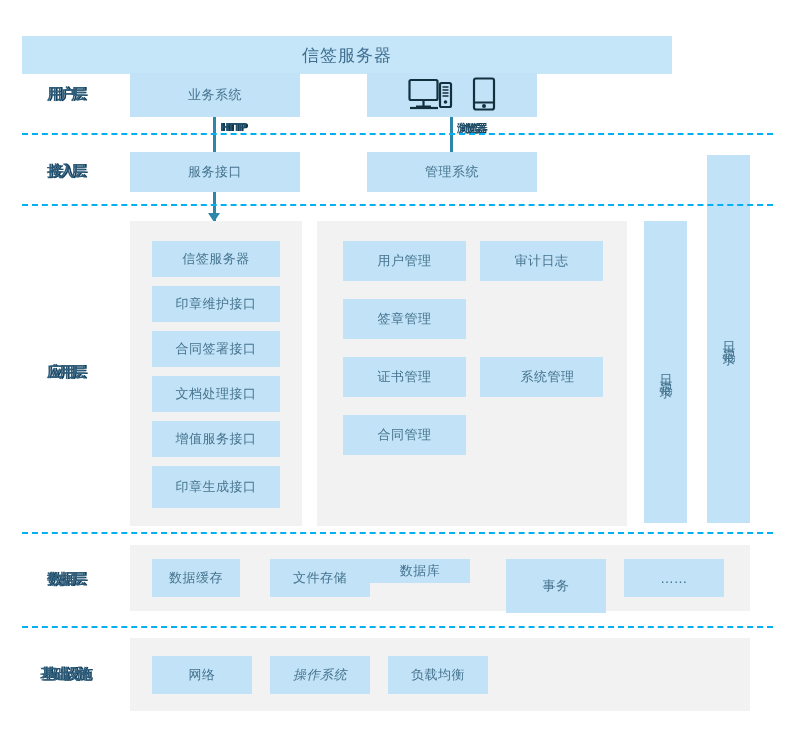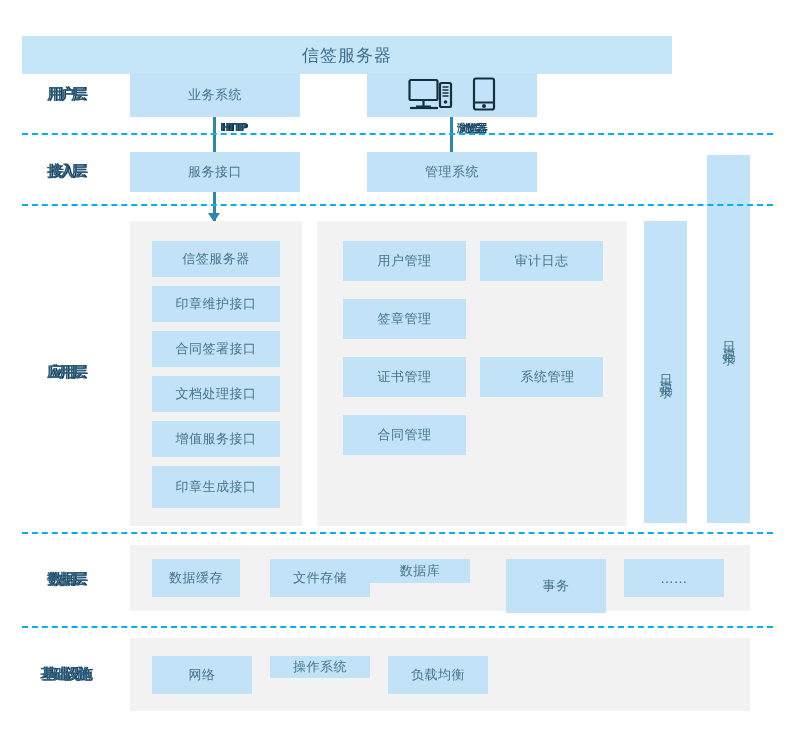--- a/index.html
+++ b/index.html
@@ -229,21 +229,21 @@
       <span>……</span>
     </div>
   </div>
 
   <div class="divider" style="top:626px;"></div>
 
   <div class="panel" style="left:130px; top:638px; width:620px; height:73px;text-align:center;">
     <div class="node" style="left:22px; top:18px; width:100px; height:38px;">
       <span>网络</span>
     </div>
-    <div class="node" style="left:140px; top:18px; width:100px; height:22px;">
+    <div class="node" style="left:140px; top:18px; width:100px; height:38px;font-style:italic;">
       <span>操作系统</span>
     </div>
     <div class="node" style="left:258px; top:18px; width:100px; height:38px;">
       <span>负载均衡</span>
     </div>
   </div>
 
 </div>
 
 </body></html>

